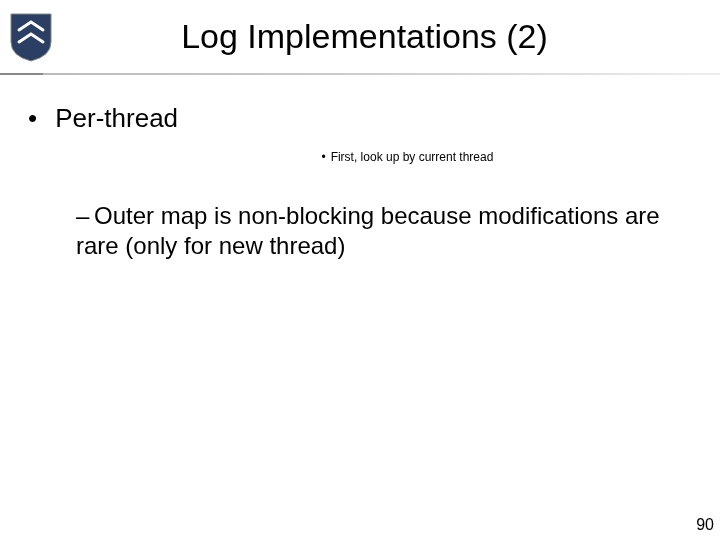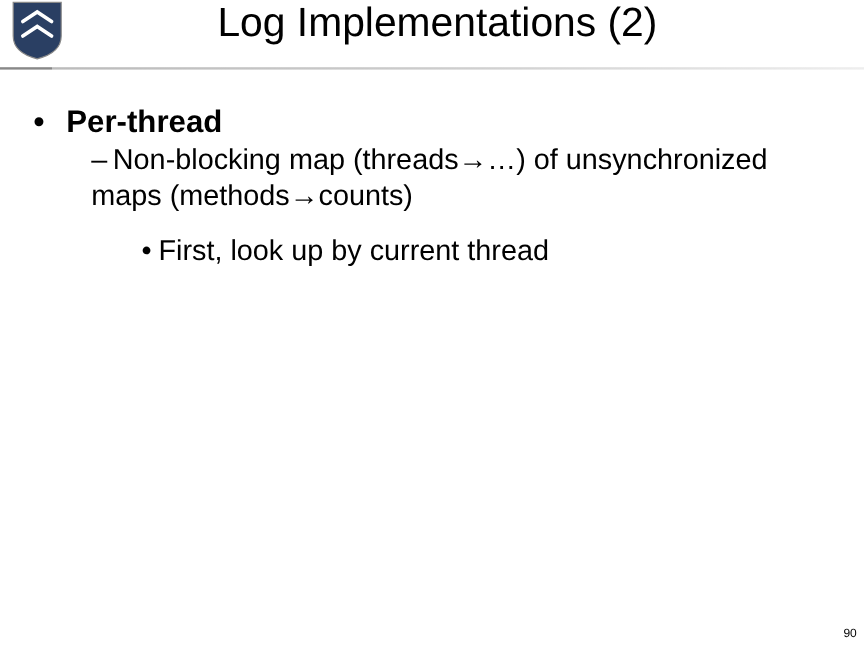--- a/index.html
+++ b/index.html
@@ -1,18 +1,18 @@
 <!DOCTYPE html>
 <html><head>
 <meta charset="utf-8">
 <style>
   * { margin: 0; padding: 0; box-sizing: border-box; }
   html, body { width: 720px; height: 540px; overflow: hidden; background: #fff; font-family: Arial, Helvetica, sans-serif; }
   .slide { position: relative; width: 720px; height: 540px; }
-  .header { display: flex; align-items: flex-start; height: 56px; padding-left: 9px; }
+  .header { display: flex; align-items: center; height: 73px; padding-left: 9px; }
   .logo-wrap {
     width: 44px; height: 50px;
     display: flex; align-items: center; justify-content: center;
   }
   .logo-svg { width: 44px; height: 50px; }
   .title {
     flex: 1;
     text-align: center;
     font-size: 34px;
     color: #000;
@@ -24,31 +24,31 @@
       #888 0%, #888 6%,
       #bbb 6%, #ccc 50%,
       #eee 100%);
     margin: 0;
   }
   .content {
     padding: 28px 28px 0 28px;
     font-size: 26px;
     color: #000;
   }
-  .lvl1 { margin-bottom: 2px; font-weight: bold; }
+  .lvl1 { margin-bottom: 2px; }
   .lvl1-bullet { display:inline-block; width: 20px; }
   .lvl2-group { padding-left: 48px; font-size: 24px; margin-top: 2px; }
   .lvl2 { margin-bottom: 2px; line-height: 1.25; }
-  .lvl3-group { padding-left: 42px; font-size: 24px; margin-top: 16px; margin-bottom: 6px; }
+  .lvl3-group { padding-left: 42px; font-size: 12px; margin-top: 16px; margin-bottom: 6px; text-align: center; }
   .lvl3 { margin-bottom: 2px; line-height: 1.25; }
   .gap { height: 30px; }
   .pagenum {
     position: absolute;
     right: 6px; bottom: 6px;
-    font-size: 10px;
+    font-size: 16px;
     color: #000;
   }
   .dash { display:inline-block; width: 18px; }
   .dot3 { display:inline-block; width: 14px; }
 </style>
 </head>
 <body>
 
 <div class="slide">
 
@@ -68,30 +68,30 @@
   <div class="divider"></div>
 
   <div class="content">
 
     <div class="lvl1">
       <span class="lvl1-bullet">•</span>
       <span>Per-thread</span>
     </div>
 
     <div class="lvl2-group">
-      <div class="lvl2">
-        <span class="dash">–</span><span>Non-blocking map (threads→…) of unsynchronized maps (methods→counts)</span>
-      </div>
 
       <div class="lvl3-group">
         <div class="lvl3">
           <span class="dot3">•</span><span>First, look up by current thread</span>
         </div>
       </div>
 
       <div class="gap"></div>
 
+      <div class="lvl2">
+        <span class="dash">–</span><span>Outer map is non-blocking because modifications are rare (only for new thread)</span>
+      </div>
     </div>
 
   </div>
 
   <div class="pagenum">90</div>
 </div>
 
 </body></html>

